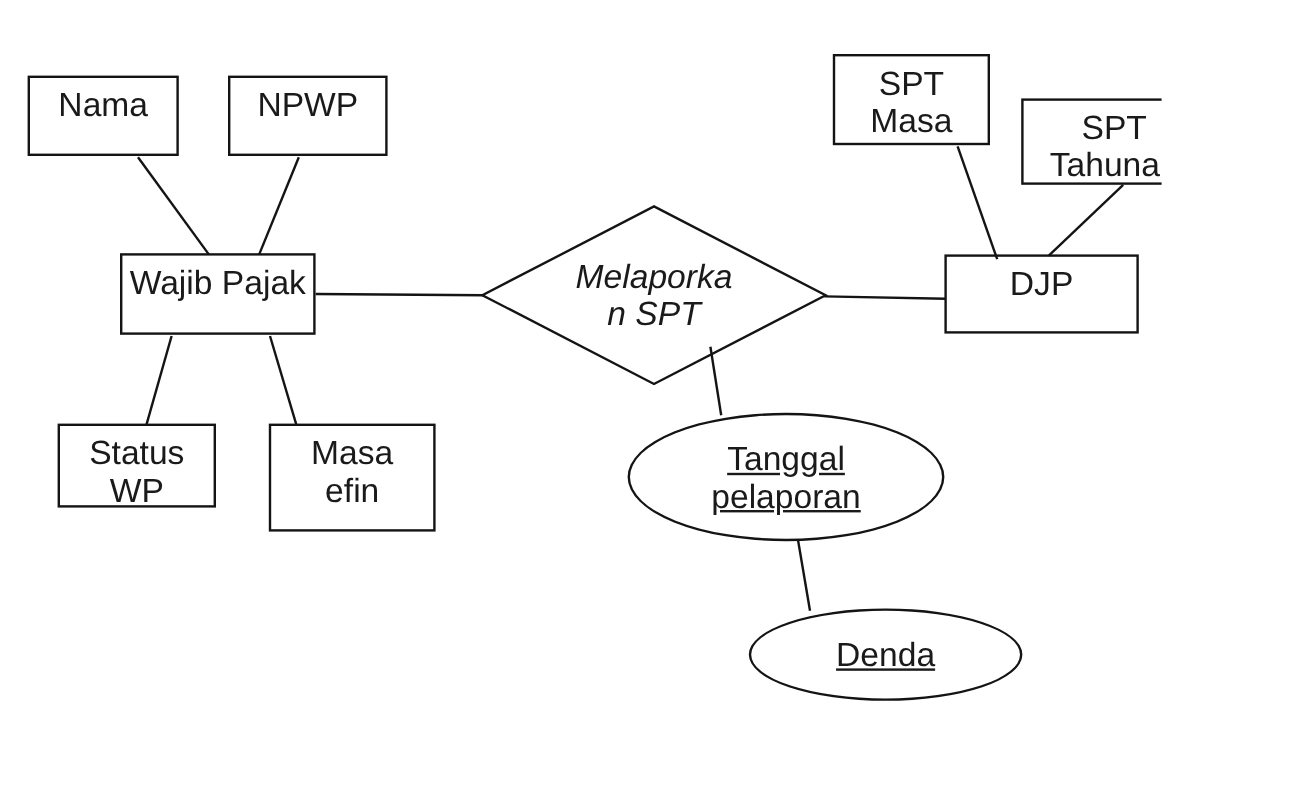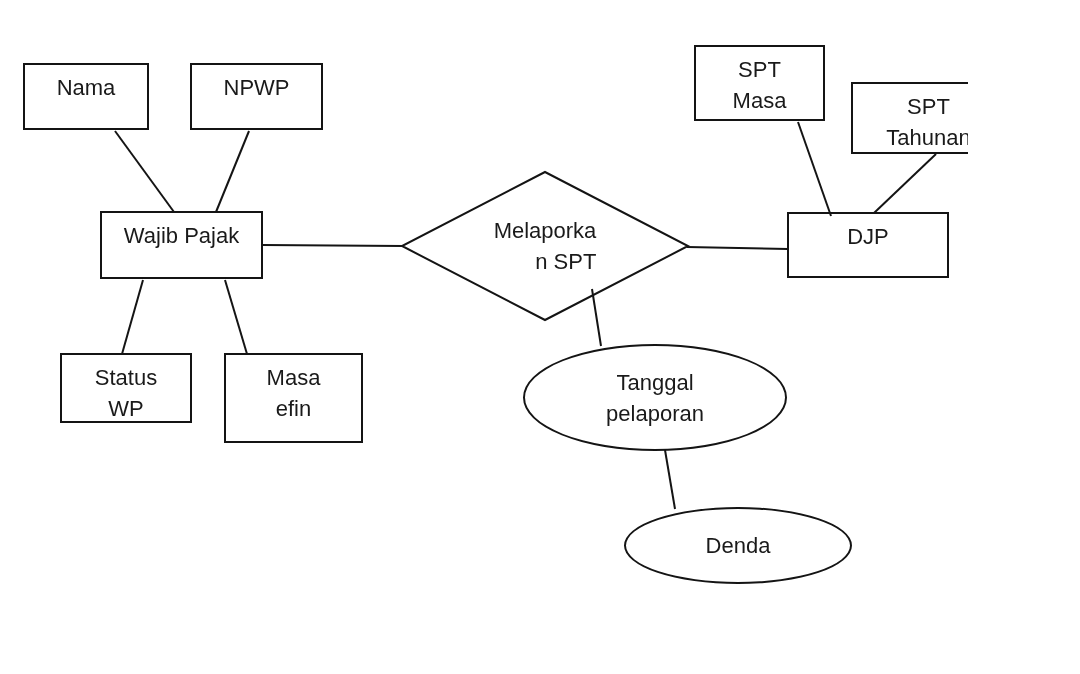--- a/index.html
+++ b/index.html
@@ -6,21 +6,21 @@
     margin: 0;
     padding: 0;
     background: #ffffff;
   }
   .canvas {
     position: relative;
     width: 968px;
     height: 674px;
     background: #ffffff;
     font-family: "Liberation Sans", "DejaVu Sans", sans-serif;
-    font-size: 22px;
+    font-size: 28px;
     line-height: 31px;
     color: #1a1a1a;
     overflow: hidden;
   }
   .node {
     position: absolute;
     box-sizing: border-box;
     background: #ffffff;
     border: 2px solid #141414;
     display: flex;
@@ -29,20 +29,21 @@
     white-space: pre-line;
     z-index: 1;
   }
   .rect {
     align-items: flex-start;
     padding-top: 7px;
   }
   .ellipse {
     border-radius: 50%;
     align-items: center;
+    text-decoration: underline;
   }
   .svg-layer {
     position: absolute;
     left: 0;
     top: 0;
     z-index: 2;
     pointer-events: none;
   }
   .svg-layer line {
     stroke: #141414;
@@ -57,29 +58,30 @@
   }
   .diamond-label {
     position: absolute;
     left: 420px;
     top: 180px;
     width: 250px;
     height: 132px;
     display: flex;
     align-items: center;
     justify-content: center;
-    text-align: right;
+    text-align: center;
     white-space: pre-line;
     z-index: 3;
+    font-style: italic;
   }
   
   #node-nama         { left: 23px;  top: 63px;  width: 126px; height: 67px; }
   #node-npwp         { left: 190px; top: 63px;  width: 133px; height: 67px; }
   #node-wajib-pajak  { left: 100px; top: 211px; width: 163px; height: 68px; }
-  #node-status-wp    { left: 48px;  top: 353px; width: 132px; height: 70px; margin-left: 12px; }
+  #node-status-wp    { left: 48px;  top: 353px; width: 132px; height: 70px; }
   #node-nomor-efin   { left: 224px; top: 353px; width: 139px; height: 90px; }
   #node-djp          { left: 787px; top: 212px; width: 162px; height: 66px; text-align: right; }
   #node-spt-masa     { left: 694px; top: 45px;  width: 131px; height: 76px; }
   #node-spt-tahunan  { left: 851px; top: 82px;  width: 155px; height: 72px; }
   #node-tanggal      { left: 523px; top: 344px; width: 264px; height: 107px; }
   #node-denda        { left: 624px; top: 507px; width: 228px; height: 77px; }
 </style>
 </head>
 <body>
 

